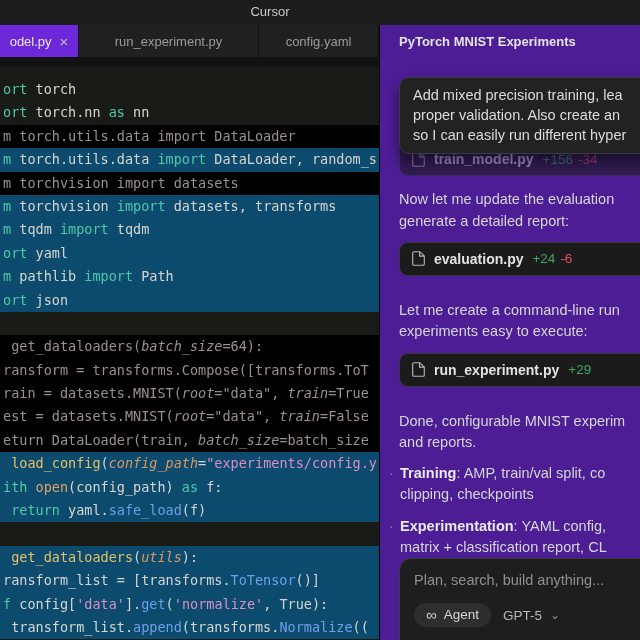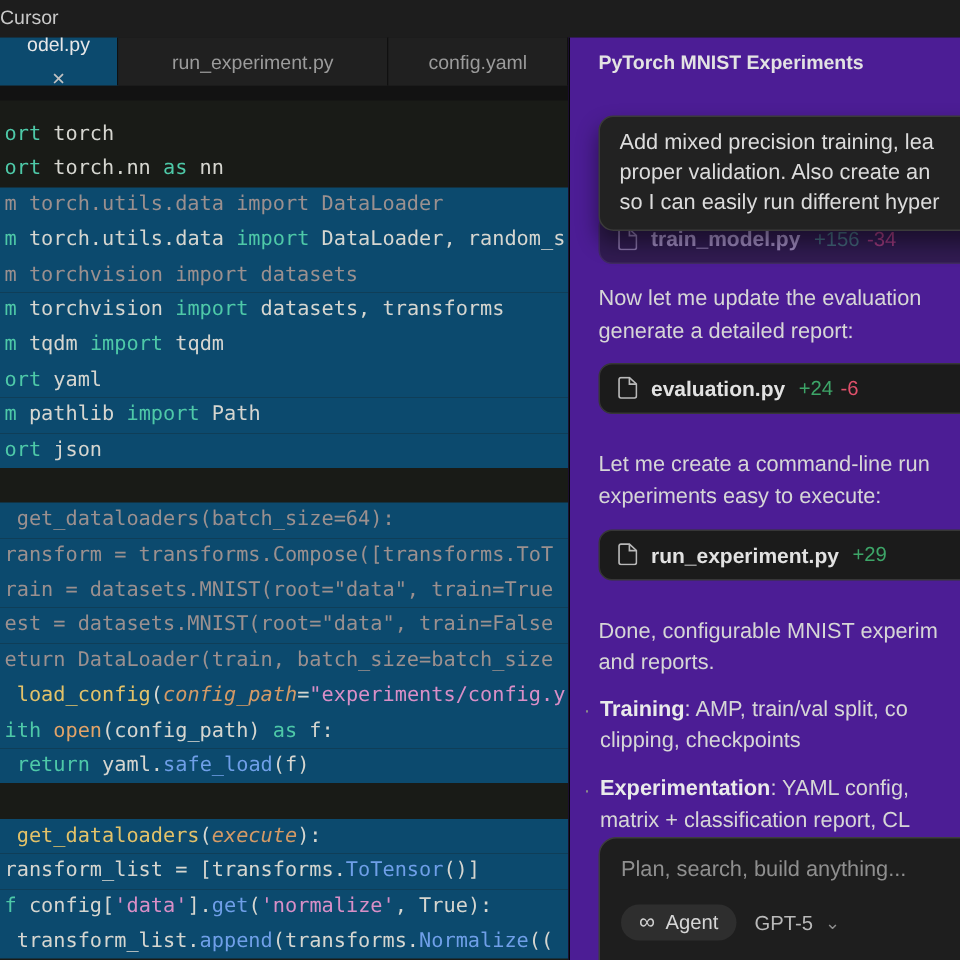--- a/index.html
+++ b/index.html
@@ -3,48 +3,48 @@
 <meta charset="utf-8">
 <style>
   * { margin:0; padding:0; box-sizing:border-box; }
   html,body { width:640px; height:640px; overflow:hidden; background:#121212;
               font-family:"Liberation Sans", sans-serif; }
 
   
   .titlebar { position:absolute; left:0; top:0; width:640px; height:25px;
               background:#1d1d1d; }
   .titlebar .app-title { position:absolute; left:0; top:4px; width:540px;
-              text-align:left; font-size:13px; color:#c9c9c9; }
+              text-align:center; font-size:13px; color:#c9c9c9; }
 
   
   .tabbar { position:absolute; left:0; top:25px; width:379px; height:32px;
             background:#1d1d1d; display:flex; }
   .tab { height:32px; display:flex; align-items:center; justify-content:center;
          gap:8px; font-size:13px; color:#9b9b9b; background:#202020;
          border-right:1px solid #101010; white-space:nowrap; overflow:hidden; }
-  .tab.active { background:#0c4a6e; color:#e8e8e8;flex-direction:column; }
+  .tab.active { background:#6d28d9; color:#e8e8e8; }
   .tab .close { font-size:15px; color:#c2c2c2; line-height:1; }
 
   
   .editor { position:absolute; left:0; top:67px; width:379px; height:583px;
             background:#191b17; overflow:hidden; }
   .code { padding-top:11px; font-family:"DejaVu Sans Mono", monospace;
           font-size:13.5px; line-height:23.4px; }
   .code-line { height:23.4px; white-space:pre; overflow:hidden; padding-left:3px; }
   .ln-add { background:#0c4a6e; }
-  .ln-rem { background:#0c4a6e; }
+  .ln-rem { background:#000000; }
   .tk-kw  { color:#4ec9a8; }
   .tk-pl  { color:#d6d6d0; }
   .tk-fn  { color:#e3c269; }
   .tk-pi  { color:#d49a66; font-style:italic; }
   .tk-bi  { color:#e2a368; }
   .tk-fc  { color:#6f9fe8; }
   .tk-str { color:#d98fc7; }
   .tk-rm  { color:#9b908f; }
-  .tk-rmi { color:#9b908f; }
+  .tk-rmi { color:#9b908f; font-style:italic; }
 
   
   .panel { position:absolute; left:379px; top:25px; width:261px; height:615px;
            background:#4c1d95; border-left:1px solid #050505; overflow:hidden; }
   .panel-header { height:32px; padding:9px 0 0 19px; font-size:13px;
                   font-weight:600; color:#e3e3e3; white-space:nowrap; }
   .chat { padding-left:19px;margin-top:20px; }
 
   .bubble { position:relative; z-index:2; width:295px; margin-top:4px;
             background:#222222; border:1px solid #3b3b3b; border-radius:10px;
@@ -118,21 +118,21 @@
       <div class="code-line"></div>
       <div class="code-line ln-rem"><span class="tk-rm"> get_dataloaders(</span><span class="tk-rmi">batch_size</span><span class="tk-rm">=64):</span></div>
       <div class="code-line ln-rem"><span class="tk-rm">ransform = transforms.Compose([transforms.ToT</span></div>
       <div class="code-line ln-rem"><span class="tk-rm">rain = datasets.MNIST(</span><span class="tk-rmi">root</span><span class="tk-rm">="data", </span><span class="tk-rmi">train</span><span class="tk-rm">=True</span></div>
       <div class="code-line ln-rem"><span class="tk-rm">est = datasets.MNIST(</span><span class="tk-rmi">root</span><span class="tk-rm">="data", </span><span class="tk-rmi">train</span><span class="tk-rm">=False</span></div>
       <div class="code-line ln-rem"><span class="tk-rm">eturn DataLoader(train, </span><span class="tk-rmi">batch_size</span><span class="tk-rm">=batch_size</span></div>
       <div class="code-line ln-add"><span class="tk-fn"> load_config</span><span class="tk-pl">(</span><span class="tk-pi">config_path</span><span class="tk-pl">=</span><span class="tk-str">"experiments/config.y</span></div>
       <div class="code-line ln-add"><span class="tk-kw">ith</span><span class="tk-pl"> </span><span class="tk-bi">open</span><span class="tk-pl">(config_path) </span><span class="tk-kw">as</span><span class="tk-pl"> f:</span></div>
       <div class="code-line ln-add"><span class="tk-pl"> </span><span class="tk-kw">return</span><span class="tk-pl"> yaml.</span><span class="tk-fc">safe_load</span><span class="tk-pl">(f)</span></div>
       <div class="code-line"></div>
-      <div class="code-line ln-add"><span class="tk-fn"> get_dataloaders</span><span class="tk-pl">(</span><span class="tk-pi">execute</span><span class="tk-pl">):</span></div>
+      <div class="code-line ln-add"><span class="tk-fn"> get_dataloaders</span><span class="tk-pl">(</span><span class="tk-pi">utils</span><span class="tk-pl">):</span></div>
       <div class="code-line ln-add"><span class="tk-pl">ransform_list = [transforms.</span><span class="tk-fc">ToTensor</span><span class="tk-pl">()]</span></div>
       <div class="code-line ln-add"><span class="tk-kw">f</span><span class="tk-pl"> config[</span><span class="tk-str">'data'</span><span class="tk-pl">].</span><span class="tk-fc">get</span><span class="tk-pl">(</span><span class="tk-str">'normalize'</span><span class="tk-pl">, True):</span></div>
       <div class="code-line ln-add"><span class="tk-pl"> transform_list.</span><span class="tk-fc">append</span><span class="tk-pl">(transforms.</span><span class="tk-fc">Normalize</span><span class="tk-pl">((</span></div>
     </div>
 </div>
 
 <div class="panel">
   <div class="panel-header">PyTorch MNIST Experiments</div>
   <div class="chat" id="chat">
       <div class="bubble">

